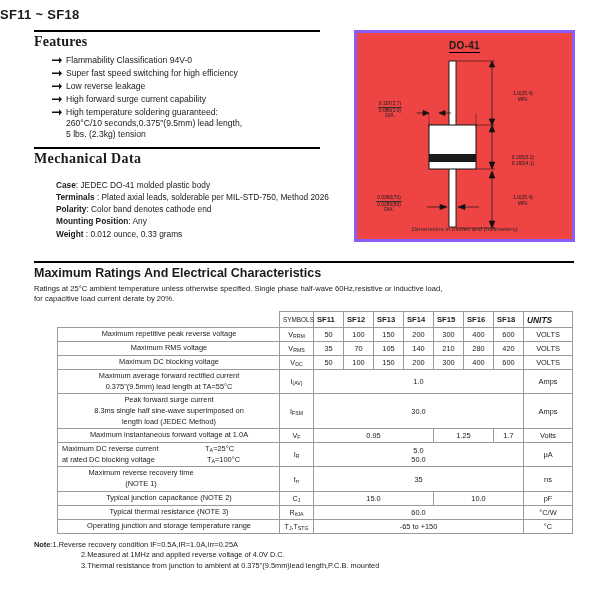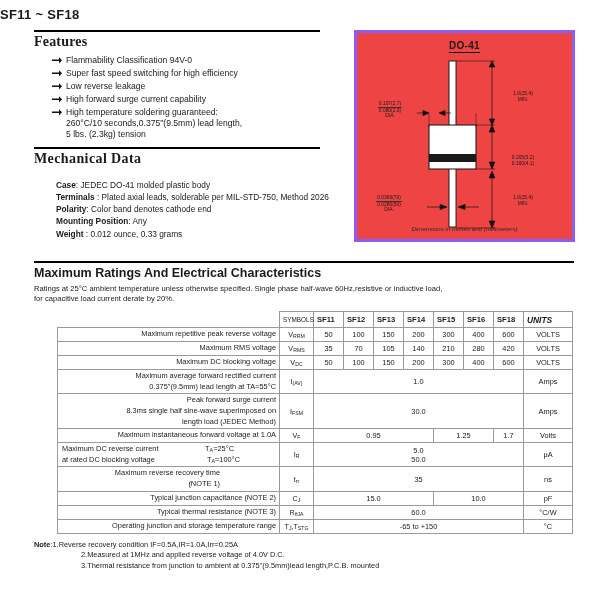--- a/index.html
+++ b/index.html
@@ -66,21 +66,21 @@
   
   table.spec{
     border-collapse:collapse;width:515px;margin-left:23px;
     table-layout:fixed;
   }
   table.spec td{
     border:1px solid #9a9a9a;
     font-size:7.4px;padding:1px 3px;vertical-align:middle;
     height:11px;
   }
-  table.spec td.desc{text-align:right;padding-left:4px;line-height:10.6px;}
+  table.spec td.desc{text-align:center;padding-left:4px;line-height:10.6px;}
   table.spec td.sym{text-align:center;width:40px;font-size:7.2px;}
   table.spec td.val{text-align:center;}
   table.spec td.unit{text-align:center;width:44px;}
   table.spec tr.head td{font-weight:bold;font-size:7.6px;height:13px;}
   table.spec tr.head td.symhead{font-weight:normal;font-size:6.4px;}
   table.spec tr.head td.blank{border-left:none;border-top:none;border-right:1px solid #9a9a9a;}
   table.spec tr.head td.unithead{font-size:8.4px;font-weight:bold;font-style:italic;}
   sub{font-size:.72em;vertical-align:baseline;position:relative;top:.22em;}
 
   

